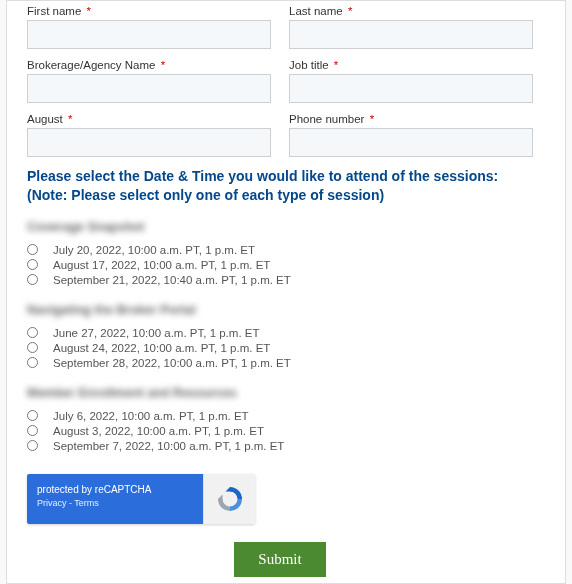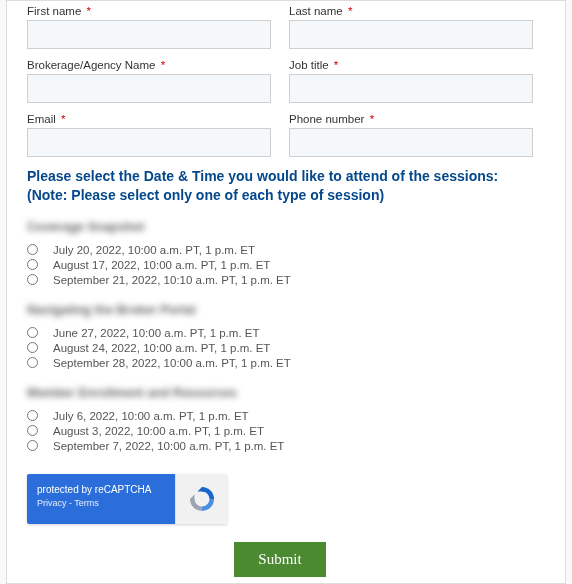--- a/index.html
+++ b/index.html
@@ -81,21 +81,21 @@
       box-shadow: 0 1px 3px rgba(0,0,0,0.18);
       background: #f9f9f9;
       border-radius: 2px;
       overflow: hidden;
     }
     .recaptcha-left {
       background: #2b6edb;
       color: #fff;
       font-size: 10px;
       padding: 9px 10px 6px 10px;
-      width: 148px;
+      width: 176px;
       line-height: 1.3;
     }
     .recaptcha-left .top { font-size: 10px; }
     .recaptcha-left .links { font-size: 9px; margin-top: 2px; }
     .recaptcha-left .links span { color: #e6eefc; }
 
     .recaptcha-right {
       width: 52px;
       background: #f1f1f1;
       display: flex;
@@ -158,21 +158,21 @@
         <span class="req">*</span>
       </label>
       <input class="form-input" type="text" style="">
     </div>
   </div>
 
   
   <div class="form-row">
     <div class="form-group">
       <label class="form-label">
-        <span>Email</span>
+        <span>August</span>
         <span class="req">*</span>
       </label>
       <input class="form-input" type="text" style="">
     </div>
     <div class="form-group">
       <label class="form-label">
         <span>Phone number</span>
         <span class="req">*</span>
       </label>
       <input class="form-input" type="text" style="">
@@ -191,21 +191,21 @@
     <label class="session-option">
       <input type="radio" name="g1" style="">
       <span>July 20, 2022, 10:00 a.m. PT, 1 p.m. ET</span>
     </label>
     <label class="session-option">
       <input type="radio" name="g1" style="">
       <span>August 17, 2022, 10:00 a.m. PT, 1 p.m. ET</span>
     </label>
     <label class="session-option">
       <input type="radio" name="g1" style="">
-      <span>September 21, 2022, 10:10 a.m. PT, 1 p.m. ET</span>
+      <span>September 21, 2022, 10:40 a.m. PT, 1 p.m. ET</span>
     </label>
   </div>
 
   
   <div class="session-group">
     <div class="session-title">Navigating the Broker Portal</div>
     <label class="session-option">
       <input type="radio" name="g2" style="">
       <span>June 27, 2022, 10:00 a.m. PT, 1 p.m. ET</span>
     </label>

